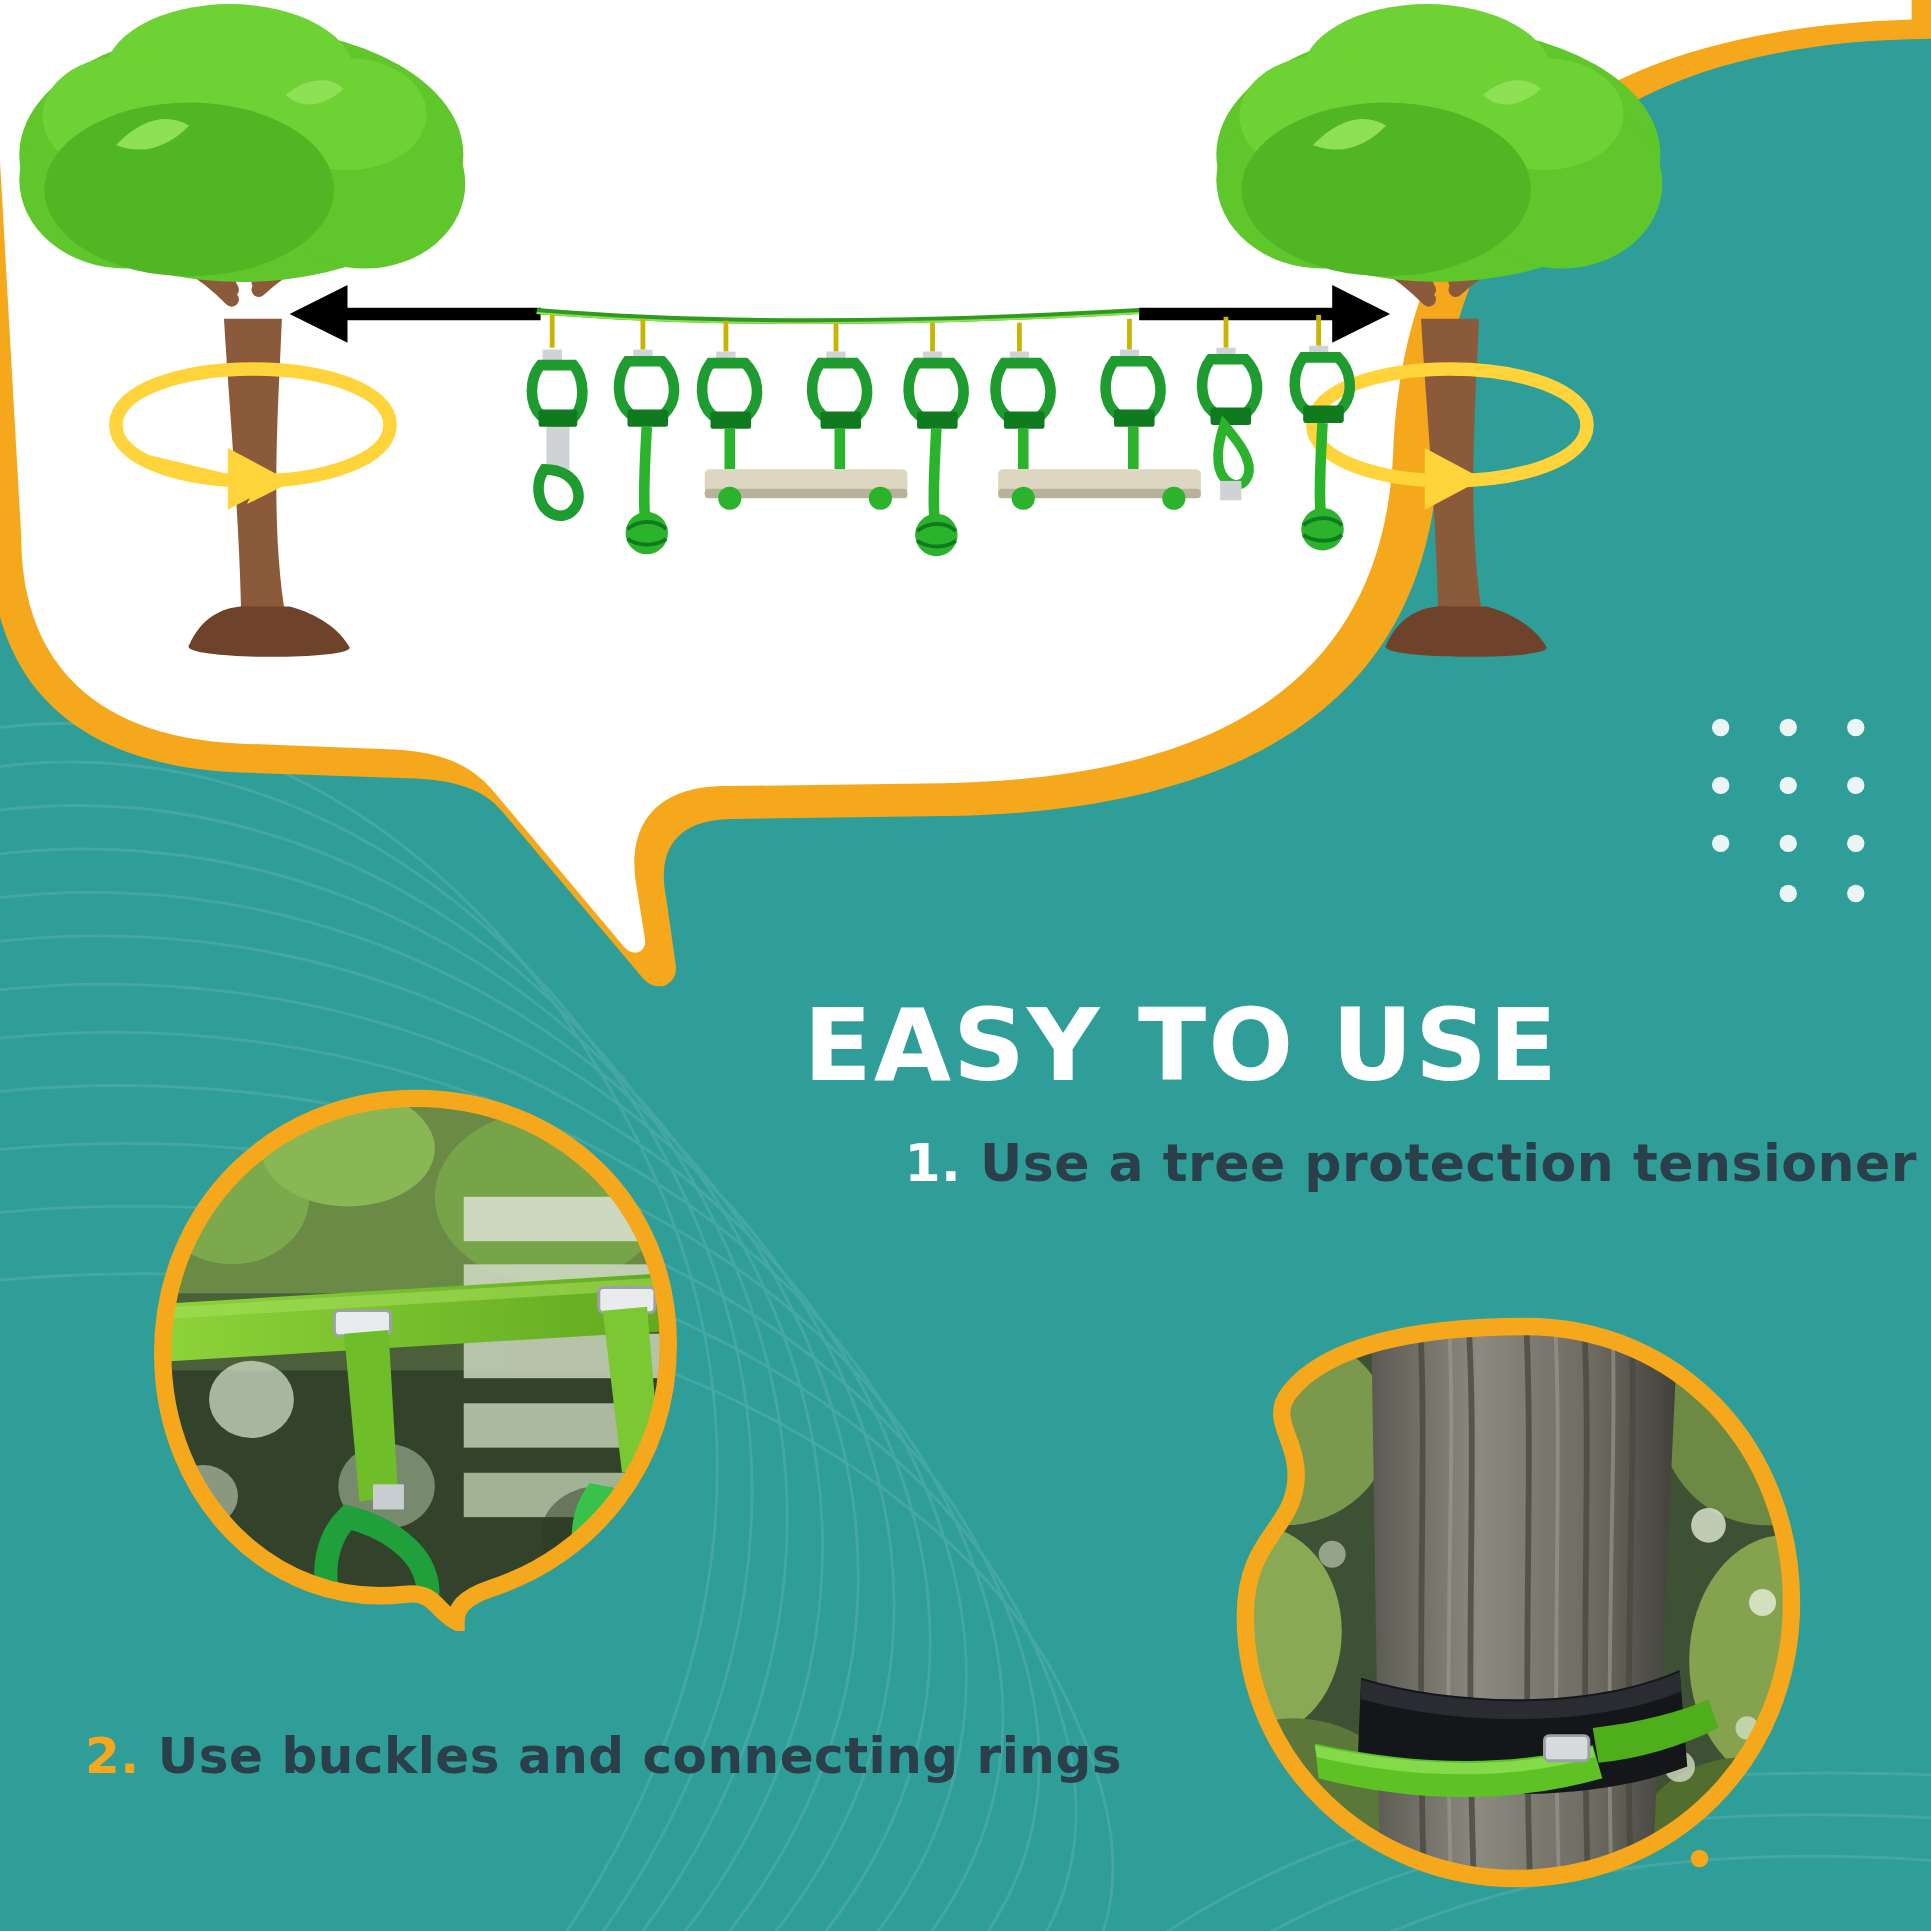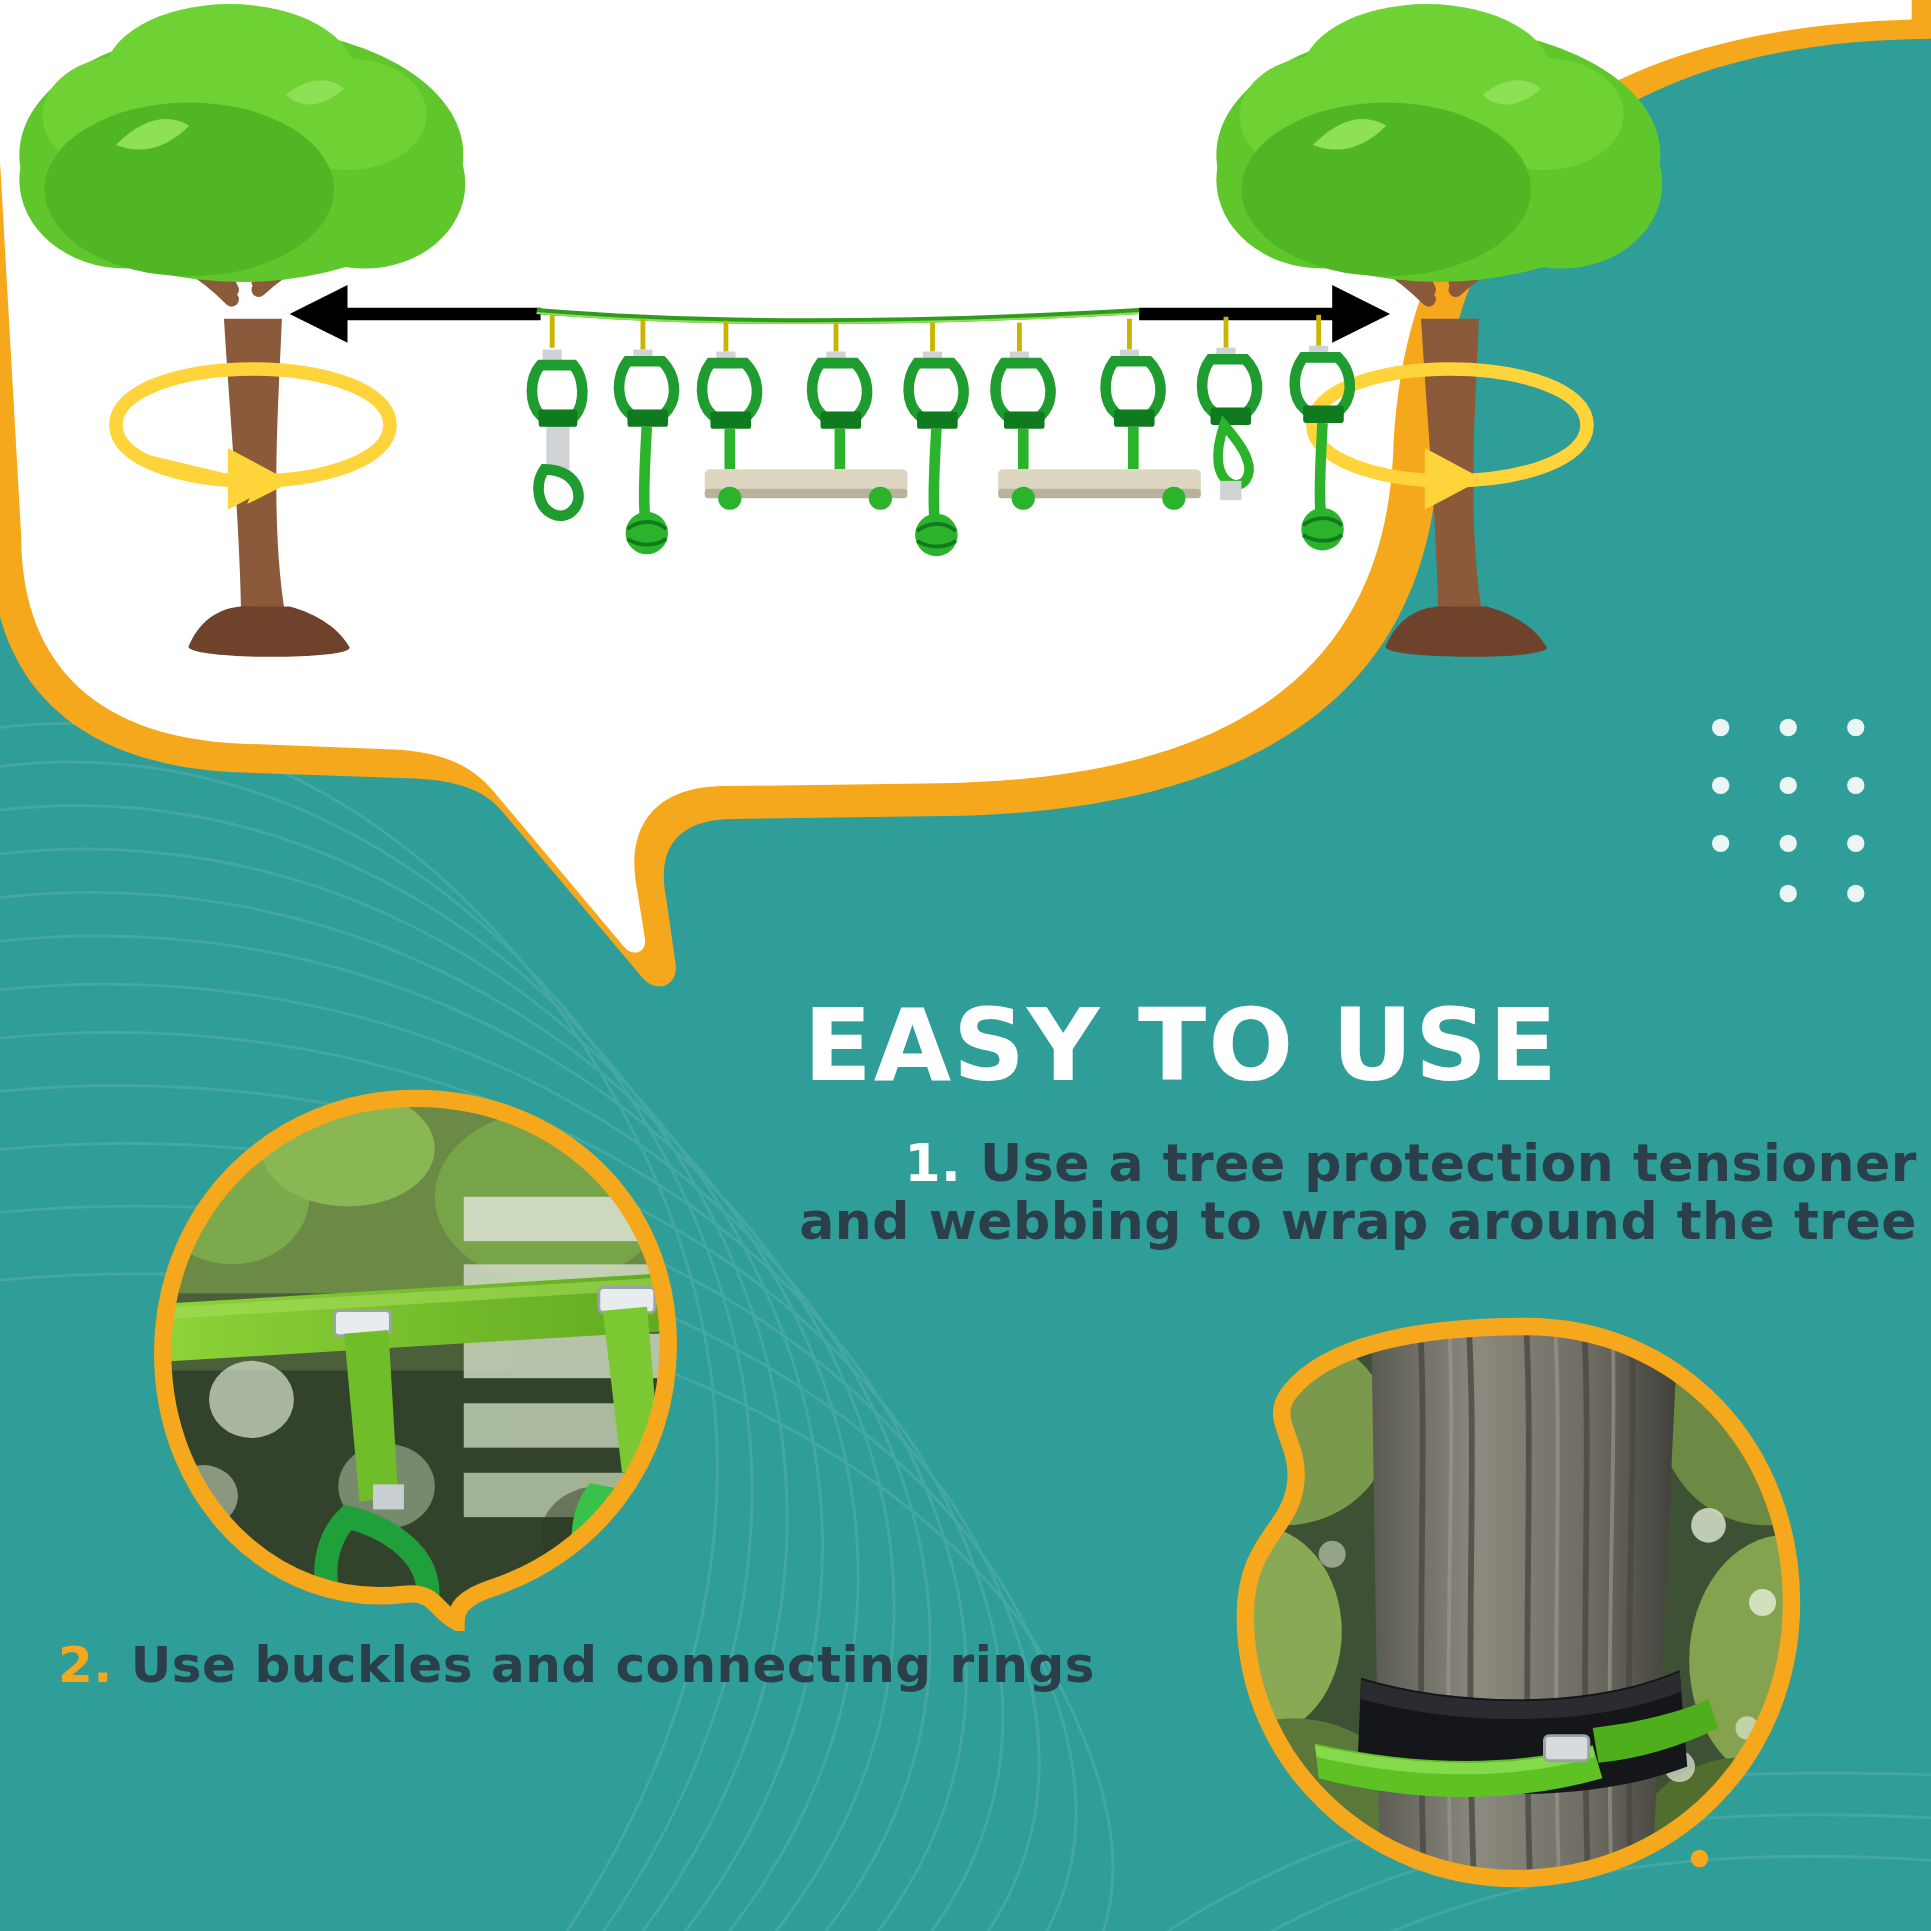--- a/index.html
+++ b/index.html
@@ -21,21 +21,21 @@
   #headline{position:absolute;right:17.4px;top:996px;width:1110px;text-align:left;
     font-family:"DejaVu Sans",sans-serif;font-weight:bold;font-size:100px;line-height:1;
     color:#ffffff;letter-spacing:1.9px;}
 
   
   #step1{position:absolute;left:734px;top:1134px;width:1183px;text-align:right;
     font-size:52px;line-height:1.12;color:#2b3f4a;font-weight:bold;letter-spacing:0.5px;}
   #step1 .num{color:#ffffff;}
 
   
-  #step2{position:absolute;left:58px;top:1637px;width:1091px;
+  #step2{position:absolute;left:58px;top:1728px;width:1091px;text-align:center;
     font-size:50px;line-height:1.15;color:#2b3f4a;font-weight:bold;letter-spacing:0.5px;}
   #step2 .num{color:#f6a81c;}
 
   
   .photo-blob{position:absolute;}
   #photo1{left:145px;top:1081px;width:541px;height:550px;}
   #photo2{left:1226px;top:1313px;width:579px;height:579px;}
 </style>
 </head>
 <body>
@@ -286,21 +286,20 @@
       <path d="M1350,544 C1362,534 1380,534 1390,544 M1350,554 C1362,562 1380,562 1390,554" stroke="#0f7a1e" stroke-width="4" fill="none"></path>
     </g>
   </svg>
 </div>
 
 <div id="headline">EASY TO USE</div>
 
 <div id="step1">
   <span class="num">1.</span>
   <span>Use a tree protection tensioner</span><br>
-  <span>and webbing to wrap around the tree</span>
 </div>
 
 <div id="step2">
   <span class="num">2.</span>
   <span>Use buckles and connecting rings</span><br>
 </div>
 
 <div class="photo-blob" id="photo1">
   <svg width="541" height="550" viewBox="0 0 560 570">
     <defs>

